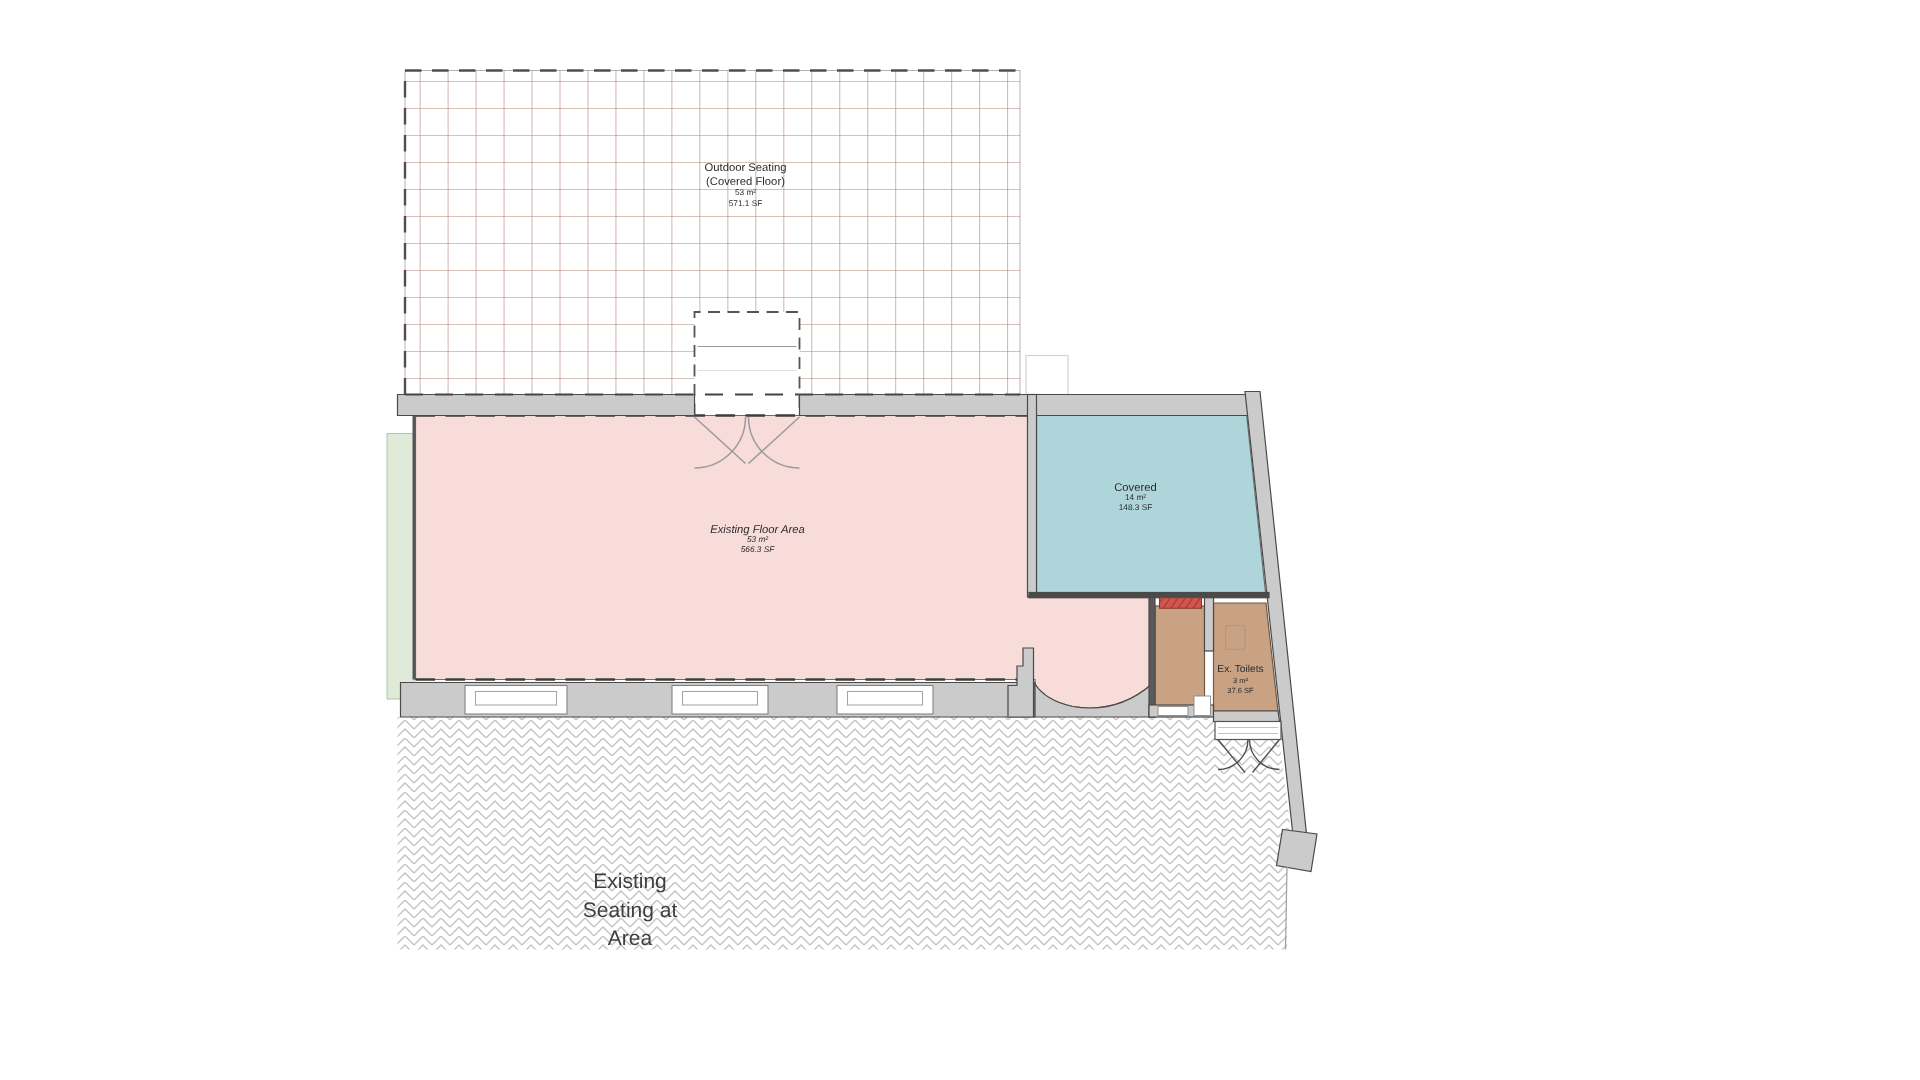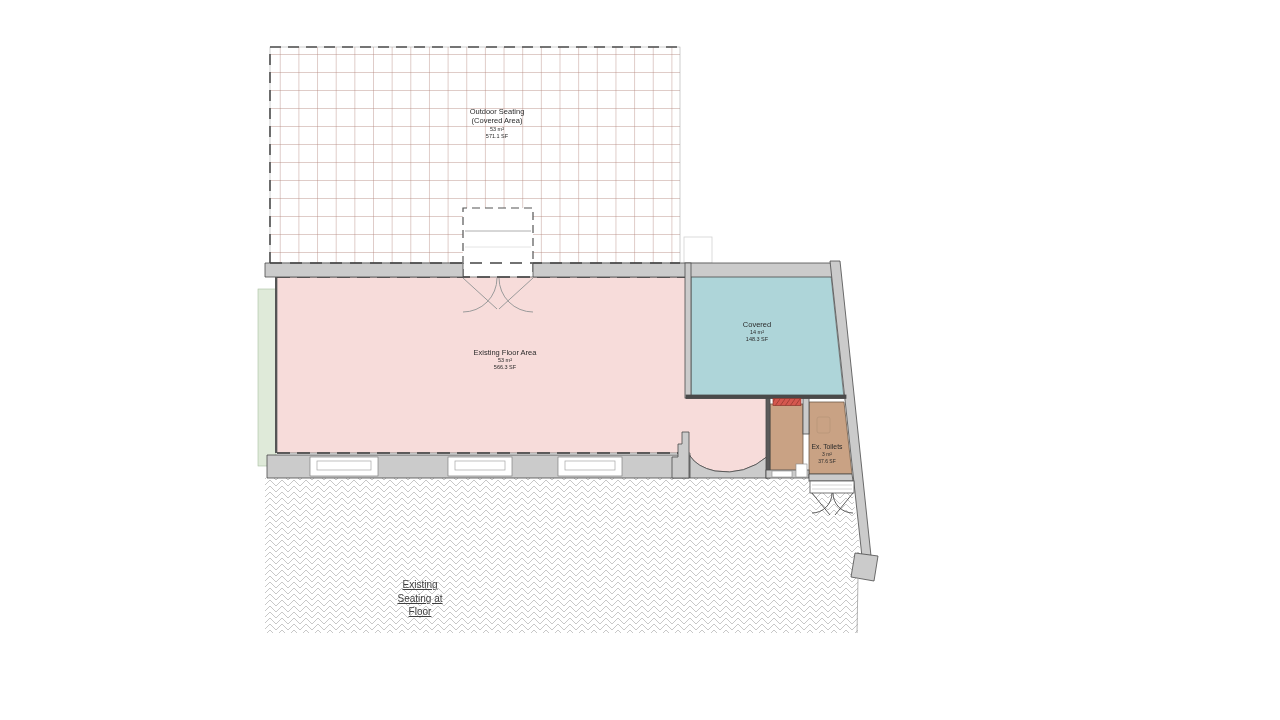--- a/index.html
+++ b/index.html
@@ -9,21 +9,21 @@
   }
   #plan-svg{position:absolute;left:0;top:0;}
   .lbl{
     position:absolute;text-align:center;color:#2b2b2b;line-height:1.25;
     pointer-events:none;white-space:nowrap;
   }
   .lbl .name{font-size:7.5px;display:block;}
   .lbl .sub{font-size:5.5px;display:block;}
   #lbl-toilets .name{font-size:6.8px;}
   #lbl-toilets .sub{font-size:5px;}
-  #lbl-parking{font-size:10px;color:#3f3f3f;line-height:1.35;text-decoration:underline;}
+  #lbl-parking{font-size:14px;color:#3f3f3f;line-height:1.35;}
   #lbl-parking span{display:block;}
 </style>
 </head>
 <body>
 
 <div id="canvas">
 
   <svg id="plan-svg" width="1280" height="720" viewBox="0 0 1280 720">
     <defs>
       <pattern id="hb" width="12" height="12" patternUnits="userSpaceOnUse">
@@ -114,42 +114,42 @@
         <path d="M833,493 A20,20 0 0 0 853,513"></path>
       </g>
     </g>
 
     <line x1="858" y1="578" x2="857" y2="633" stroke="#a0a0a0" stroke-width="0.8"></line>
     <path d="M270,263 H680" fill="none" stroke="#444444" stroke-width="1.4" stroke-dasharray="12 8"></path>
   </svg>
 
   <div class="lbl" id="lbl-outdoor" style="left:427px;top:107px;width:140px;">
     <span class="name">Outdoor Seating</span>
-    <span class="name">(Covered Area)</span>
+    <span class="name">(Covered Floor)</span>
     <span class="sub">53 m²</span>
     <span class="sub">571.1 SF</span>
   </div>
 
-  <div class="lbl" id="lbl-floor" style="left:435px;top:348px;width:140px;">
+  <div class="lbl" id="lbl-floor" style="left:435px;top:348px;width:140px;font-style:italic;">
     <span class="name">Existing Floor Area</span>
     <span class="sub">53 m²</span>
     <span class="sub">566.3 SF</span>
   </div>
 
   <div class="lbl" id="lbl-kitchen" style="left:707px;top:320px;width:100px;">
     <span class="name">Covered</span>
     <span class="sub">14 m²</span>
     <span class="sub">148.3 SF</span>
   </div>
 
   <div class="lbl" id="lbl-toilets" style="left:792px;top:443px;width:70px;">
     <span class="name">Ex. Toilets</span>
     <span class="sub">3 m²</span>
     <span class="sub">37.6 SF</span>
   </div>
 
   <div class="lbl" id="lbl-parking" style="left:370px;top:578px;width:100px;">
     <span>Existing</span>
     <span>Seating at</span>
-    <span>Floor</span>
+    <span>Area</span>
   </div>
 
 </div>
 
 </body></html>

